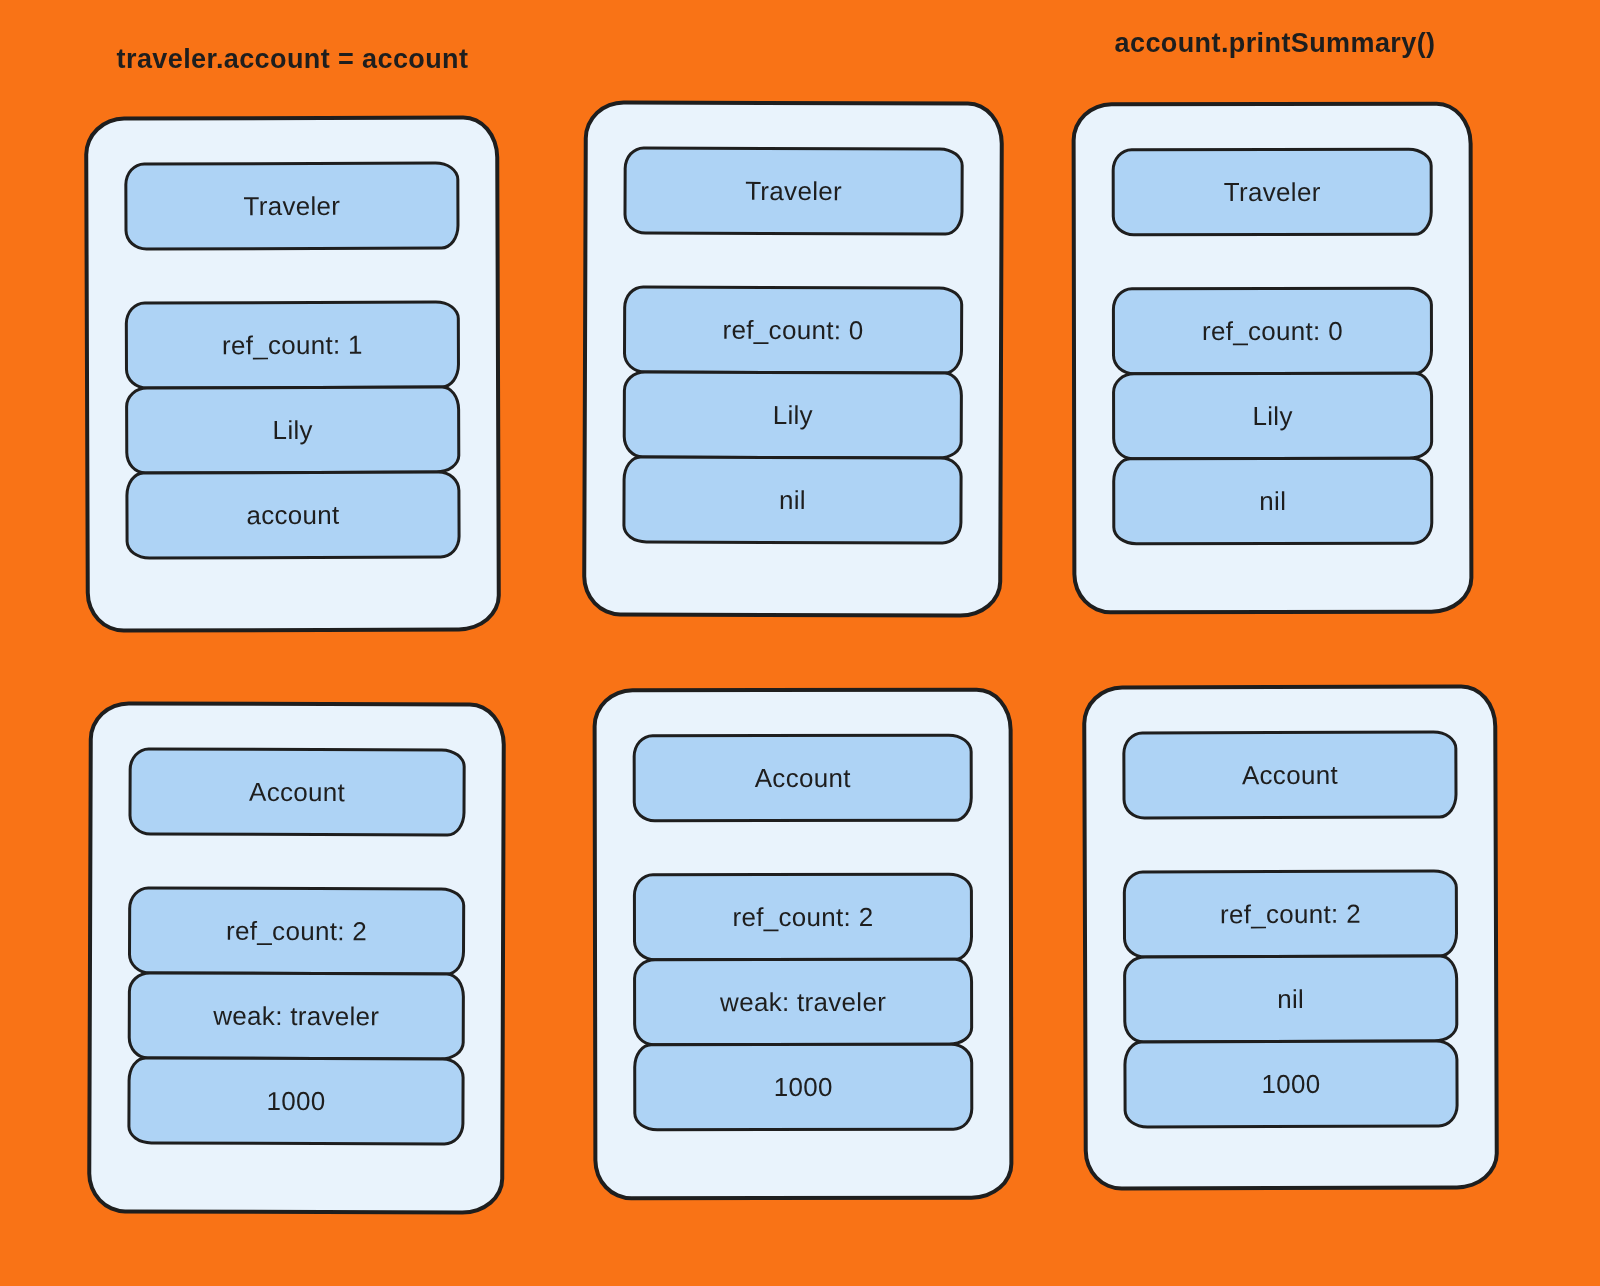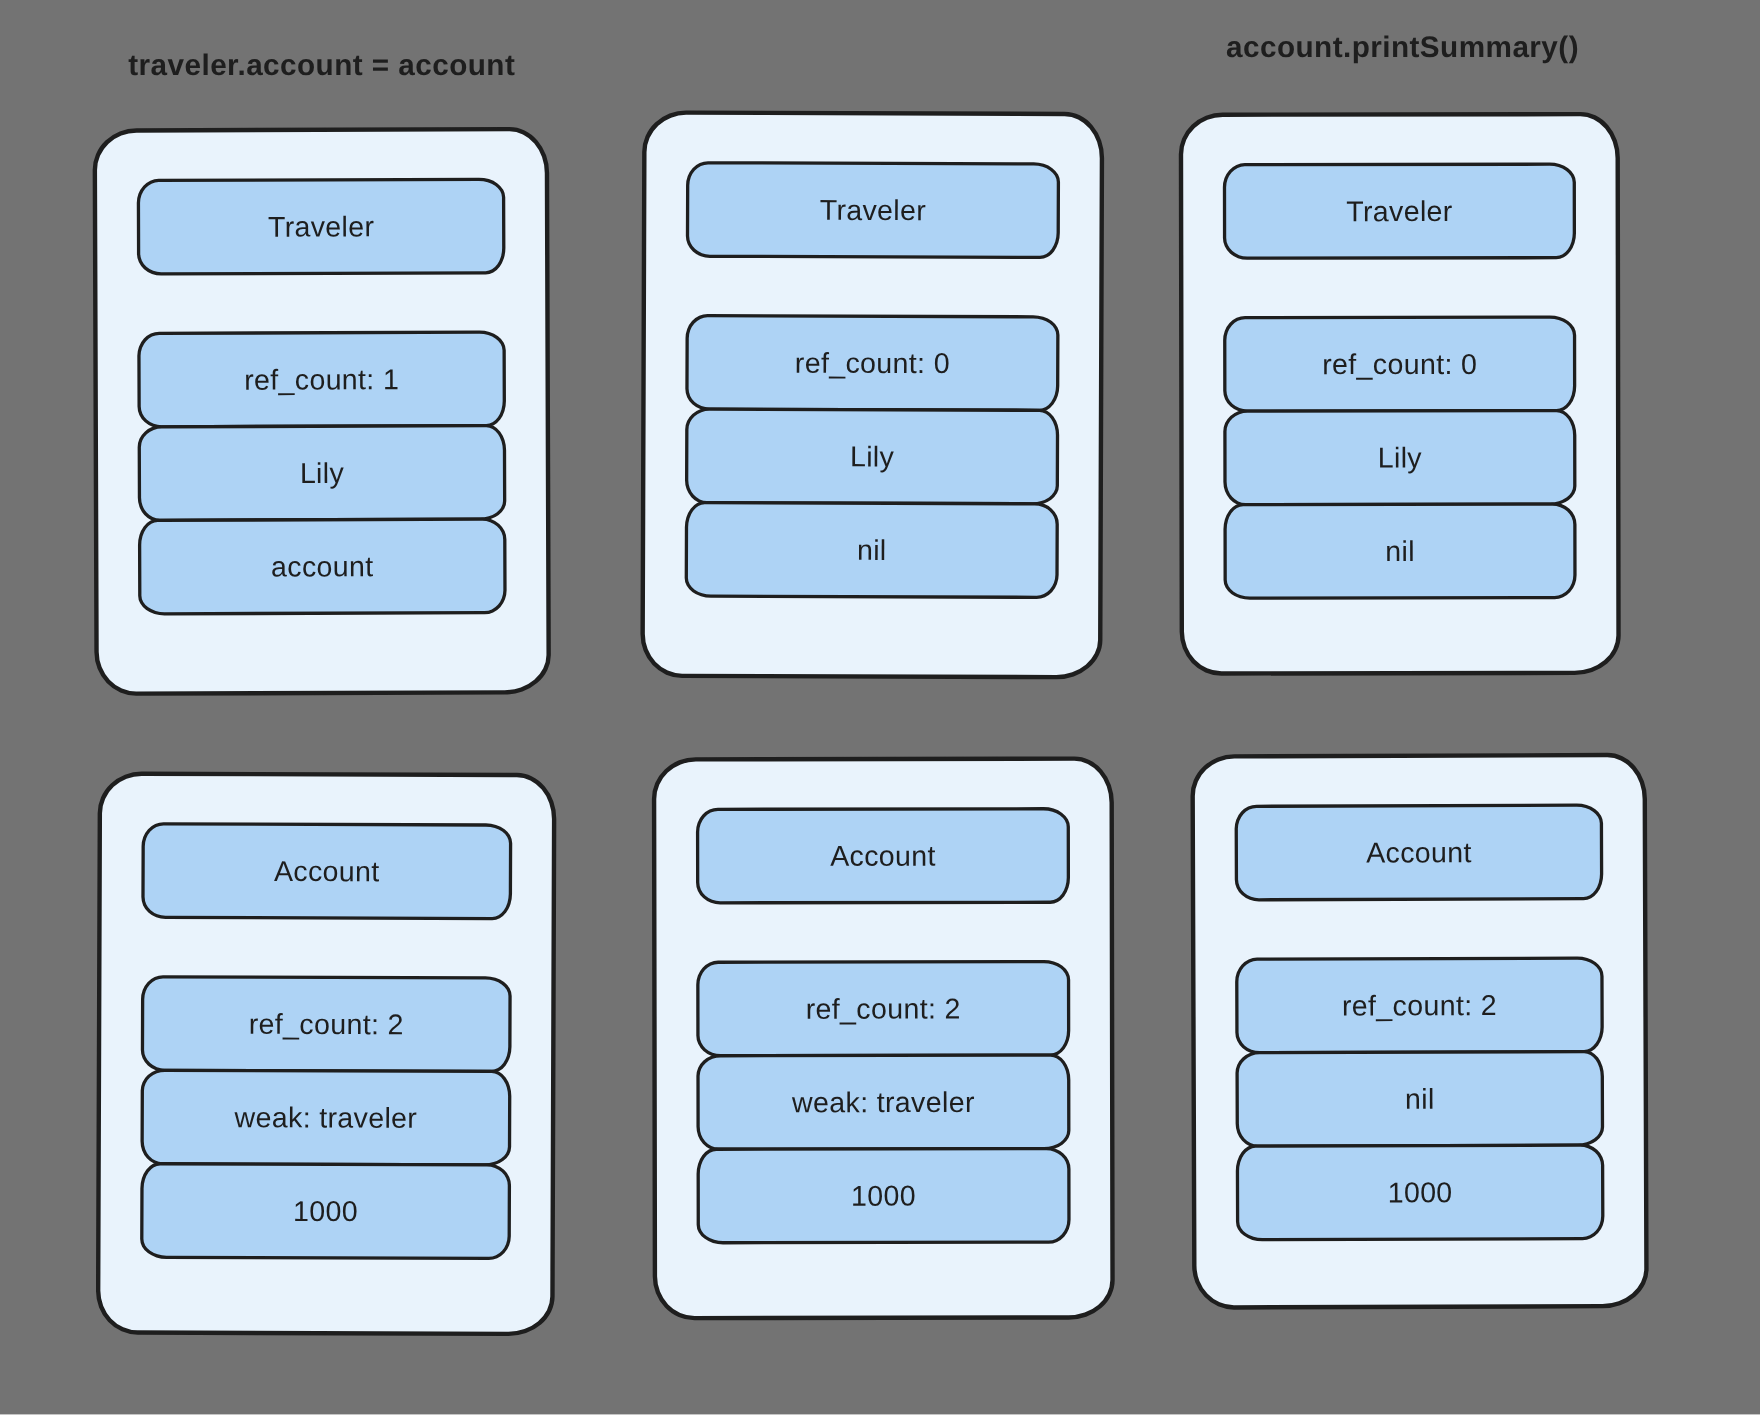--- a/index.html
+++ b/index.html
@@ -7,21 +7,21 @@
     --box-fill: #aed3f5;
     --stroke: #1e1e1e;
     --text: #1e1e1e;
   }
   * { box-sizing: border-box; }
   html, body { margin: 0; padding: 0; background: #ffffff; }
   .canvas {
     position: relative;
     width: 1600px;
     height: 1286px;
-    background: #737373;
+    background: #f97316;
     font-family: "Liberation Sans", "DejaVu Sans", sans-serif;
     color: var(--text);
     overflow: hidden;
   }
   .header {
     position: absolute;
     text-align: center;
     font-size: 27px;
     font-weight: 700;
     letter-spacing: 0.4px;

